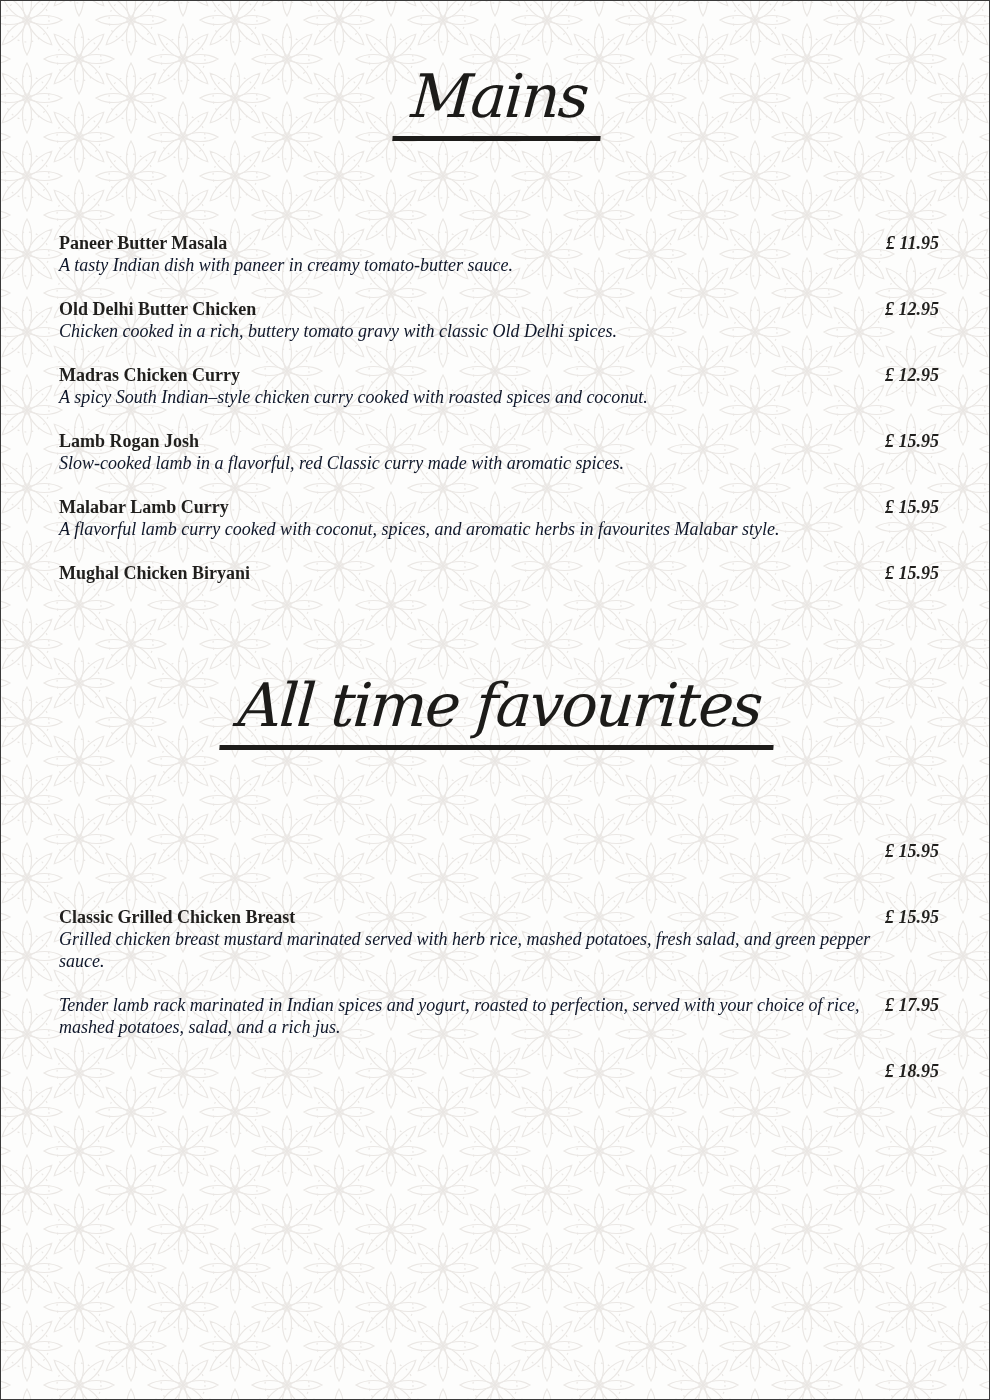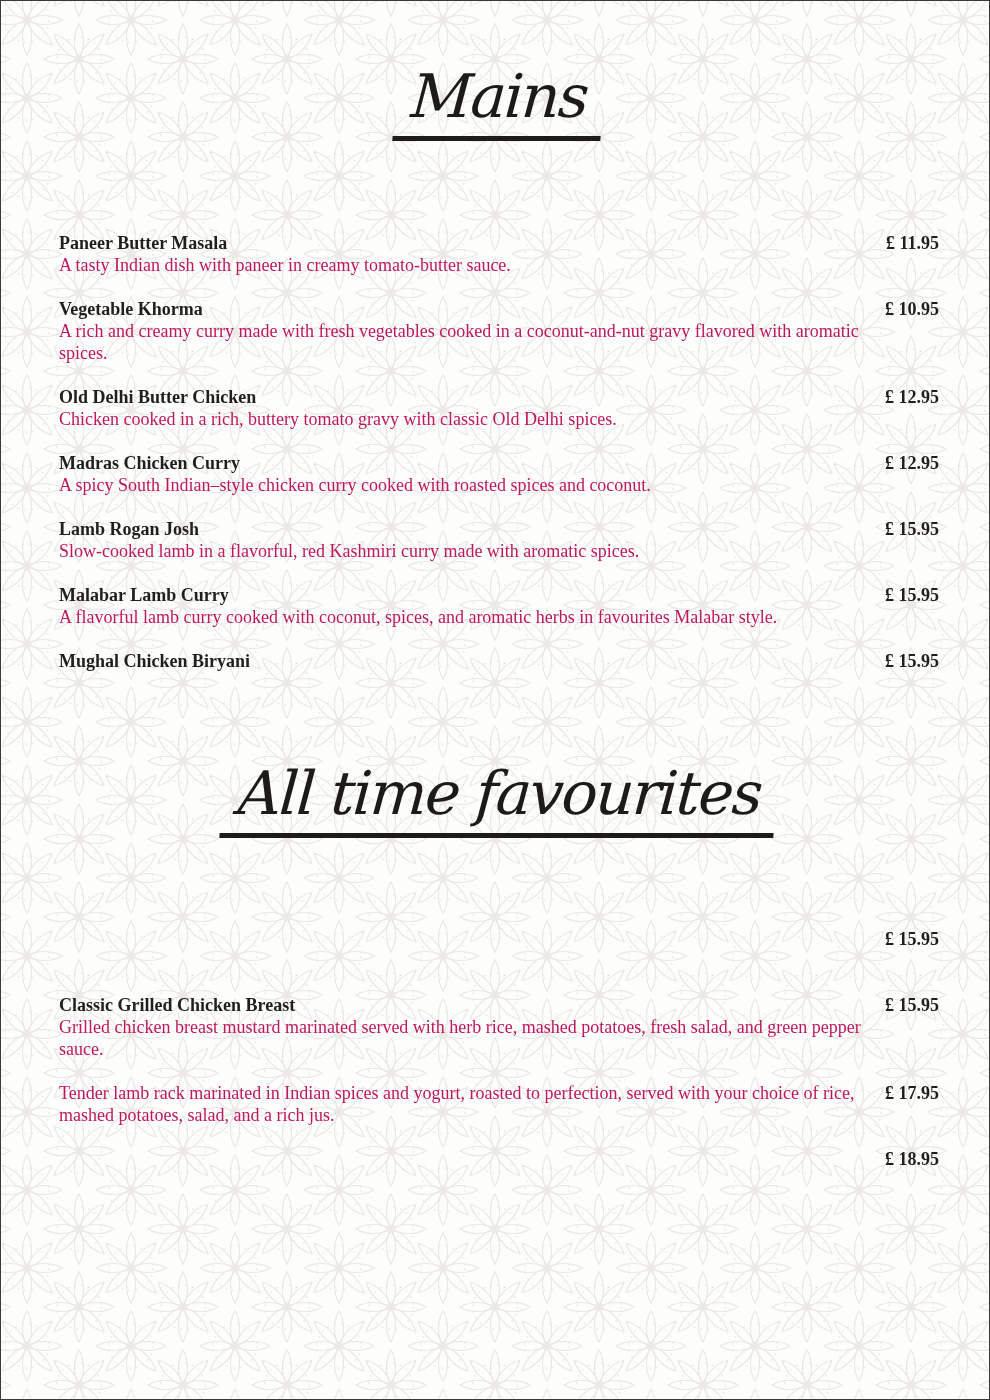--- a/index.html
+++ b/index.html
@@ -45,30 +45,32 @@
   .item-text { margin-right: 54px; }
   .item-name {
     font-weight: bold;
     font-size: 18px;
     line-height: 22px;
     color: #201f1d;
   }
   .item-desc {
     font-size: 18px;
     line-height: 22px;
-    color: #be185d;
+    color: #0f172a;
+    font-style: italic;
   }
   .item-price {
     position: absolute;
     top: 0; right: 0;
     font-weight: bold;
     font-size: 18px;
     line-height: 22px;
     white-space: nowrap;
     color: #201f1d;
+    font-style: italic;
   }
   .section-favourites { margin-top: 26px; }
 </style>
 </head>
 <body>
 
 <svg class="bg-svg" width="990" height="1400" viewBox="0 0 990 1400" xmlns="http://www.w3.org/2000/svg">
   <defs>
     <g id="flw" fill="none" stroke="#eae7e4" stroke-width="1.2">
       <path d="M0 0 C6 -10 6 -25 0 -35 C-6 -25 -6 -10 0 0 Z"></path>
@@ -105,48 +107,41 @@
     <div class="menu-list">
 
       <div class="menu-item">
         <div class="item-text">
           <div class="item-name">Paneer Butter Masala</div>
           <div class="item-desc">A tasty Indian dish with paneer in creamy tomato-butter sauce.</div>
         </div>
         <div class="item-price">£ 11.95</div>
       </div>
 
-      <div class="menu-item">
-        <div class="item-text">
-          <div class="item-name">Vegetable Khorma</div>
-          <div class="item-desc">A rich and creamy curry made with fresh vegetables cooked in a coconut-and-nut gravy flavored with aromatic spices.</div>
-        </div>
-        <div class="item-price">£ 10.95</div>
-      </div>
 
       <div class="menu-item">
         <div class="item-text">
           <div class="item-name">Old Delhi Butter Chicken</div>
           <div class="item-desc">Chicken cooked in a rich, buttery tomato gravy with classic Old Delhi spices.</div>
         </div>
         <div class="item-price">£ 12.95</div>
       </div>
 
       <div class="menu-item">
         <div class="item-text">
           <div class="item-name">Madras Chicken Curry</div>
           <div class="item-desc">A spicy South Indian–style chicken curry cooked with roasted spices and coconut.</div>
         </div>
         <div class="item-price">£ 12.95</div>
       </div>
 
       <div class="menu-item">
         <div class="item-text">
           <div class="item-name">Lamb Rogan Josh</div>
-          <div class="item-desc">Slow-cooked lamb in a flavorful, red Kashmiri curry made with aromatic spices.</div>
+          <div class="item-desc">Slow-cooked lamb in a flavorful, red Classic curry made with aromatic spices.</div>
         </div>
         <div class="item-price">£ 15.95</div>
       </div>
 
       <div class="menu-item">
         <div class="item-text">
           <div class="item-name">Malabar Lamb Curry</div>
           <div class="item-desc">A flavorful lamb curry cooked with coconut, spices, and aromatic herbs in favourites Malabar style.</div>
         </div>
         <div class="item-price">£ 15.95</div>

